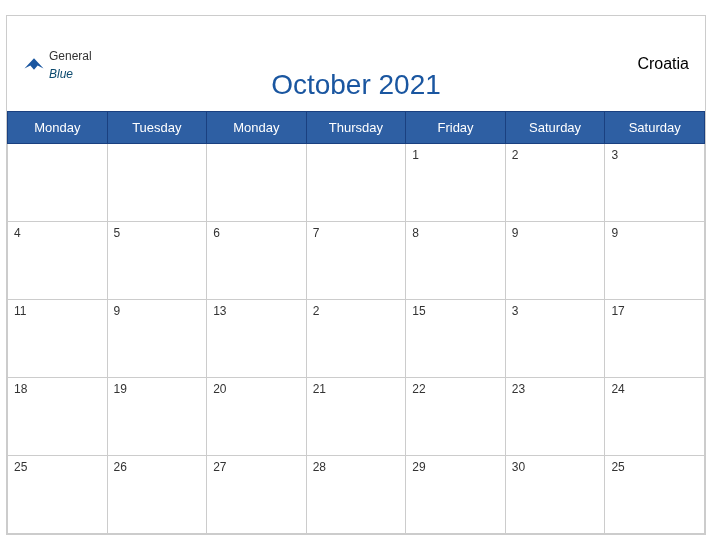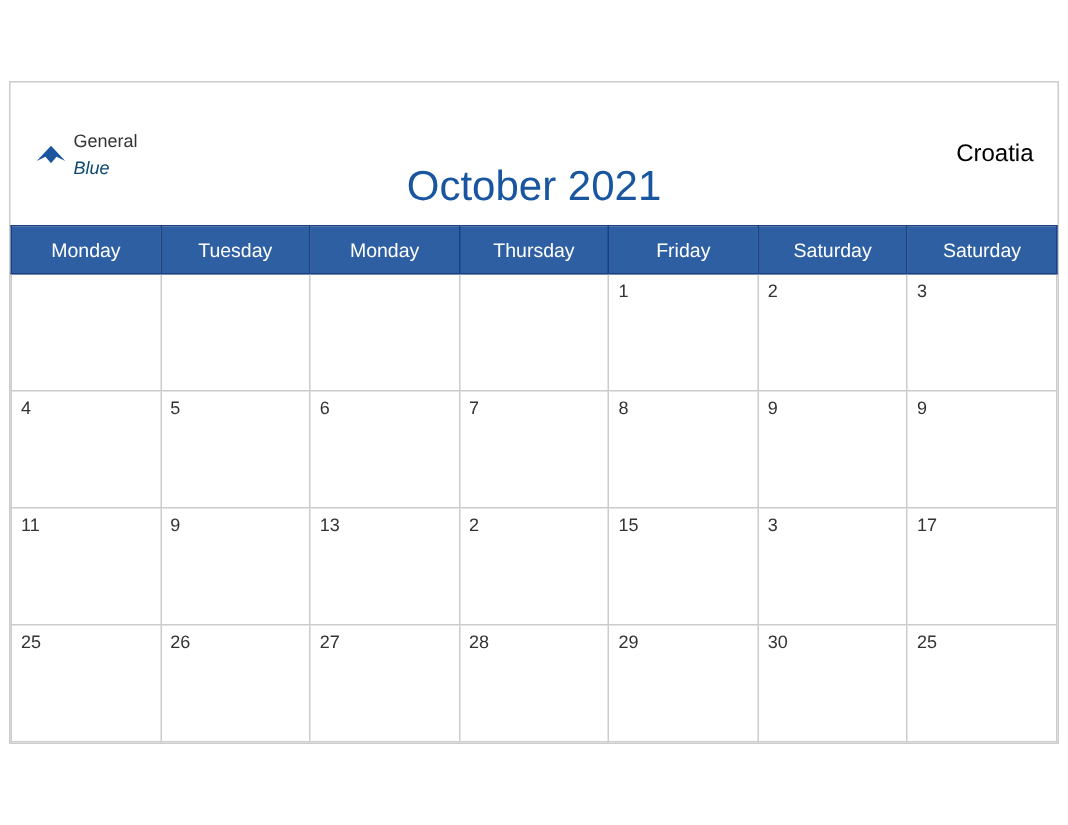--- a/index.html
+++ b/index.html
@@ -145,20 +145,29 @@
         <tr>
           <td><span class="day-num">11</span></td>
           <td><span class="day-num">9</span></td>
           <td><span class="day-num">13</span></td>
           <td><span class="day-num">2</span></td>
           <td><span class="day-num">15</span></td>
           <td><span class="day-num">3</span></td>
           <td><span class="day-num">17</span></td>
         </tr>
         <tr>
+          <td><span class="day-num">18</span></td>
+          <td><span class="day-num">19</span></td>
+          <td><span class="day-num">20</span></td>
+          <td><span class="day-num">21</span></td>
+          <td><span class="day-num">22</span></td>
+          <td><span class="day-num">23</span></td>
+          <td><span class="day-num">24</span></td>
+        </tr>
+        <tr>
           <td><span class="day-num">25</span></td>
           <td><span class="day-num">26</span></td>
           <td><span class="day-num">27</span></td>
           <td><span class="day-num">28</span></td>
           <td><span class="day-num">29</span></td>
           <td><span class="day-num">30</span></td>
           <td><span class="day-num">25</span></td>
         </tr>
       </tbody>
   </table>

